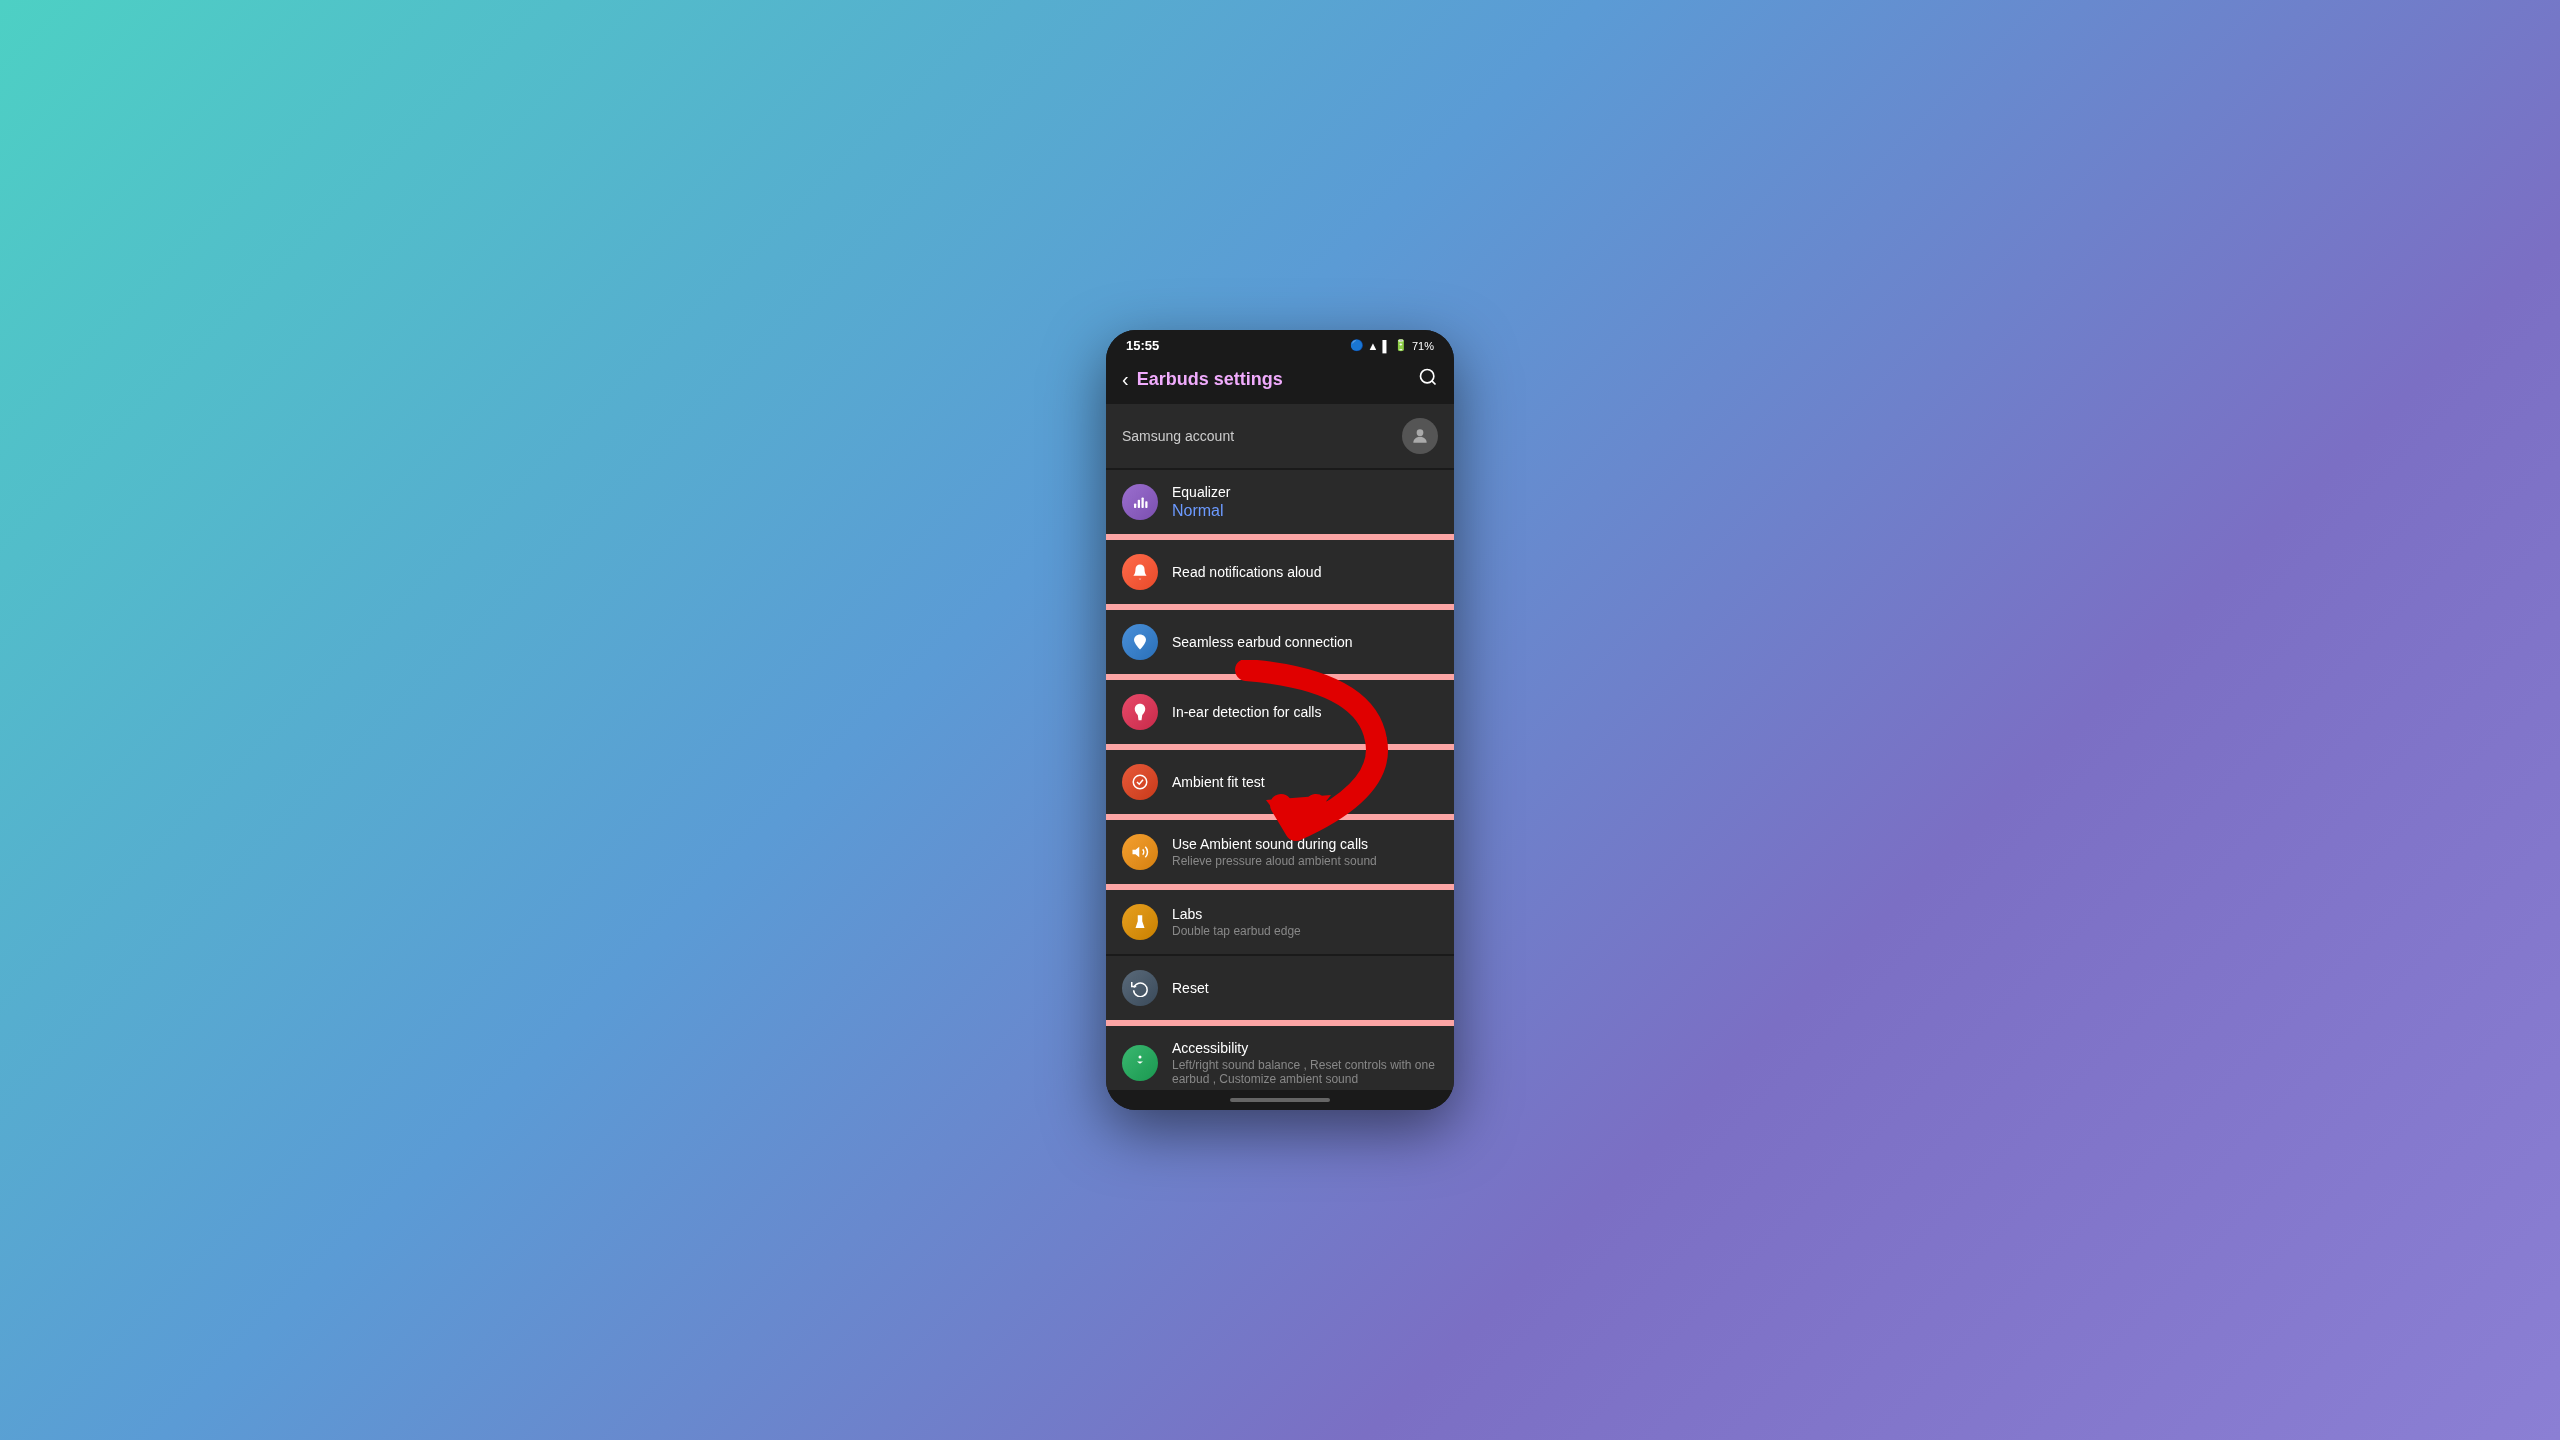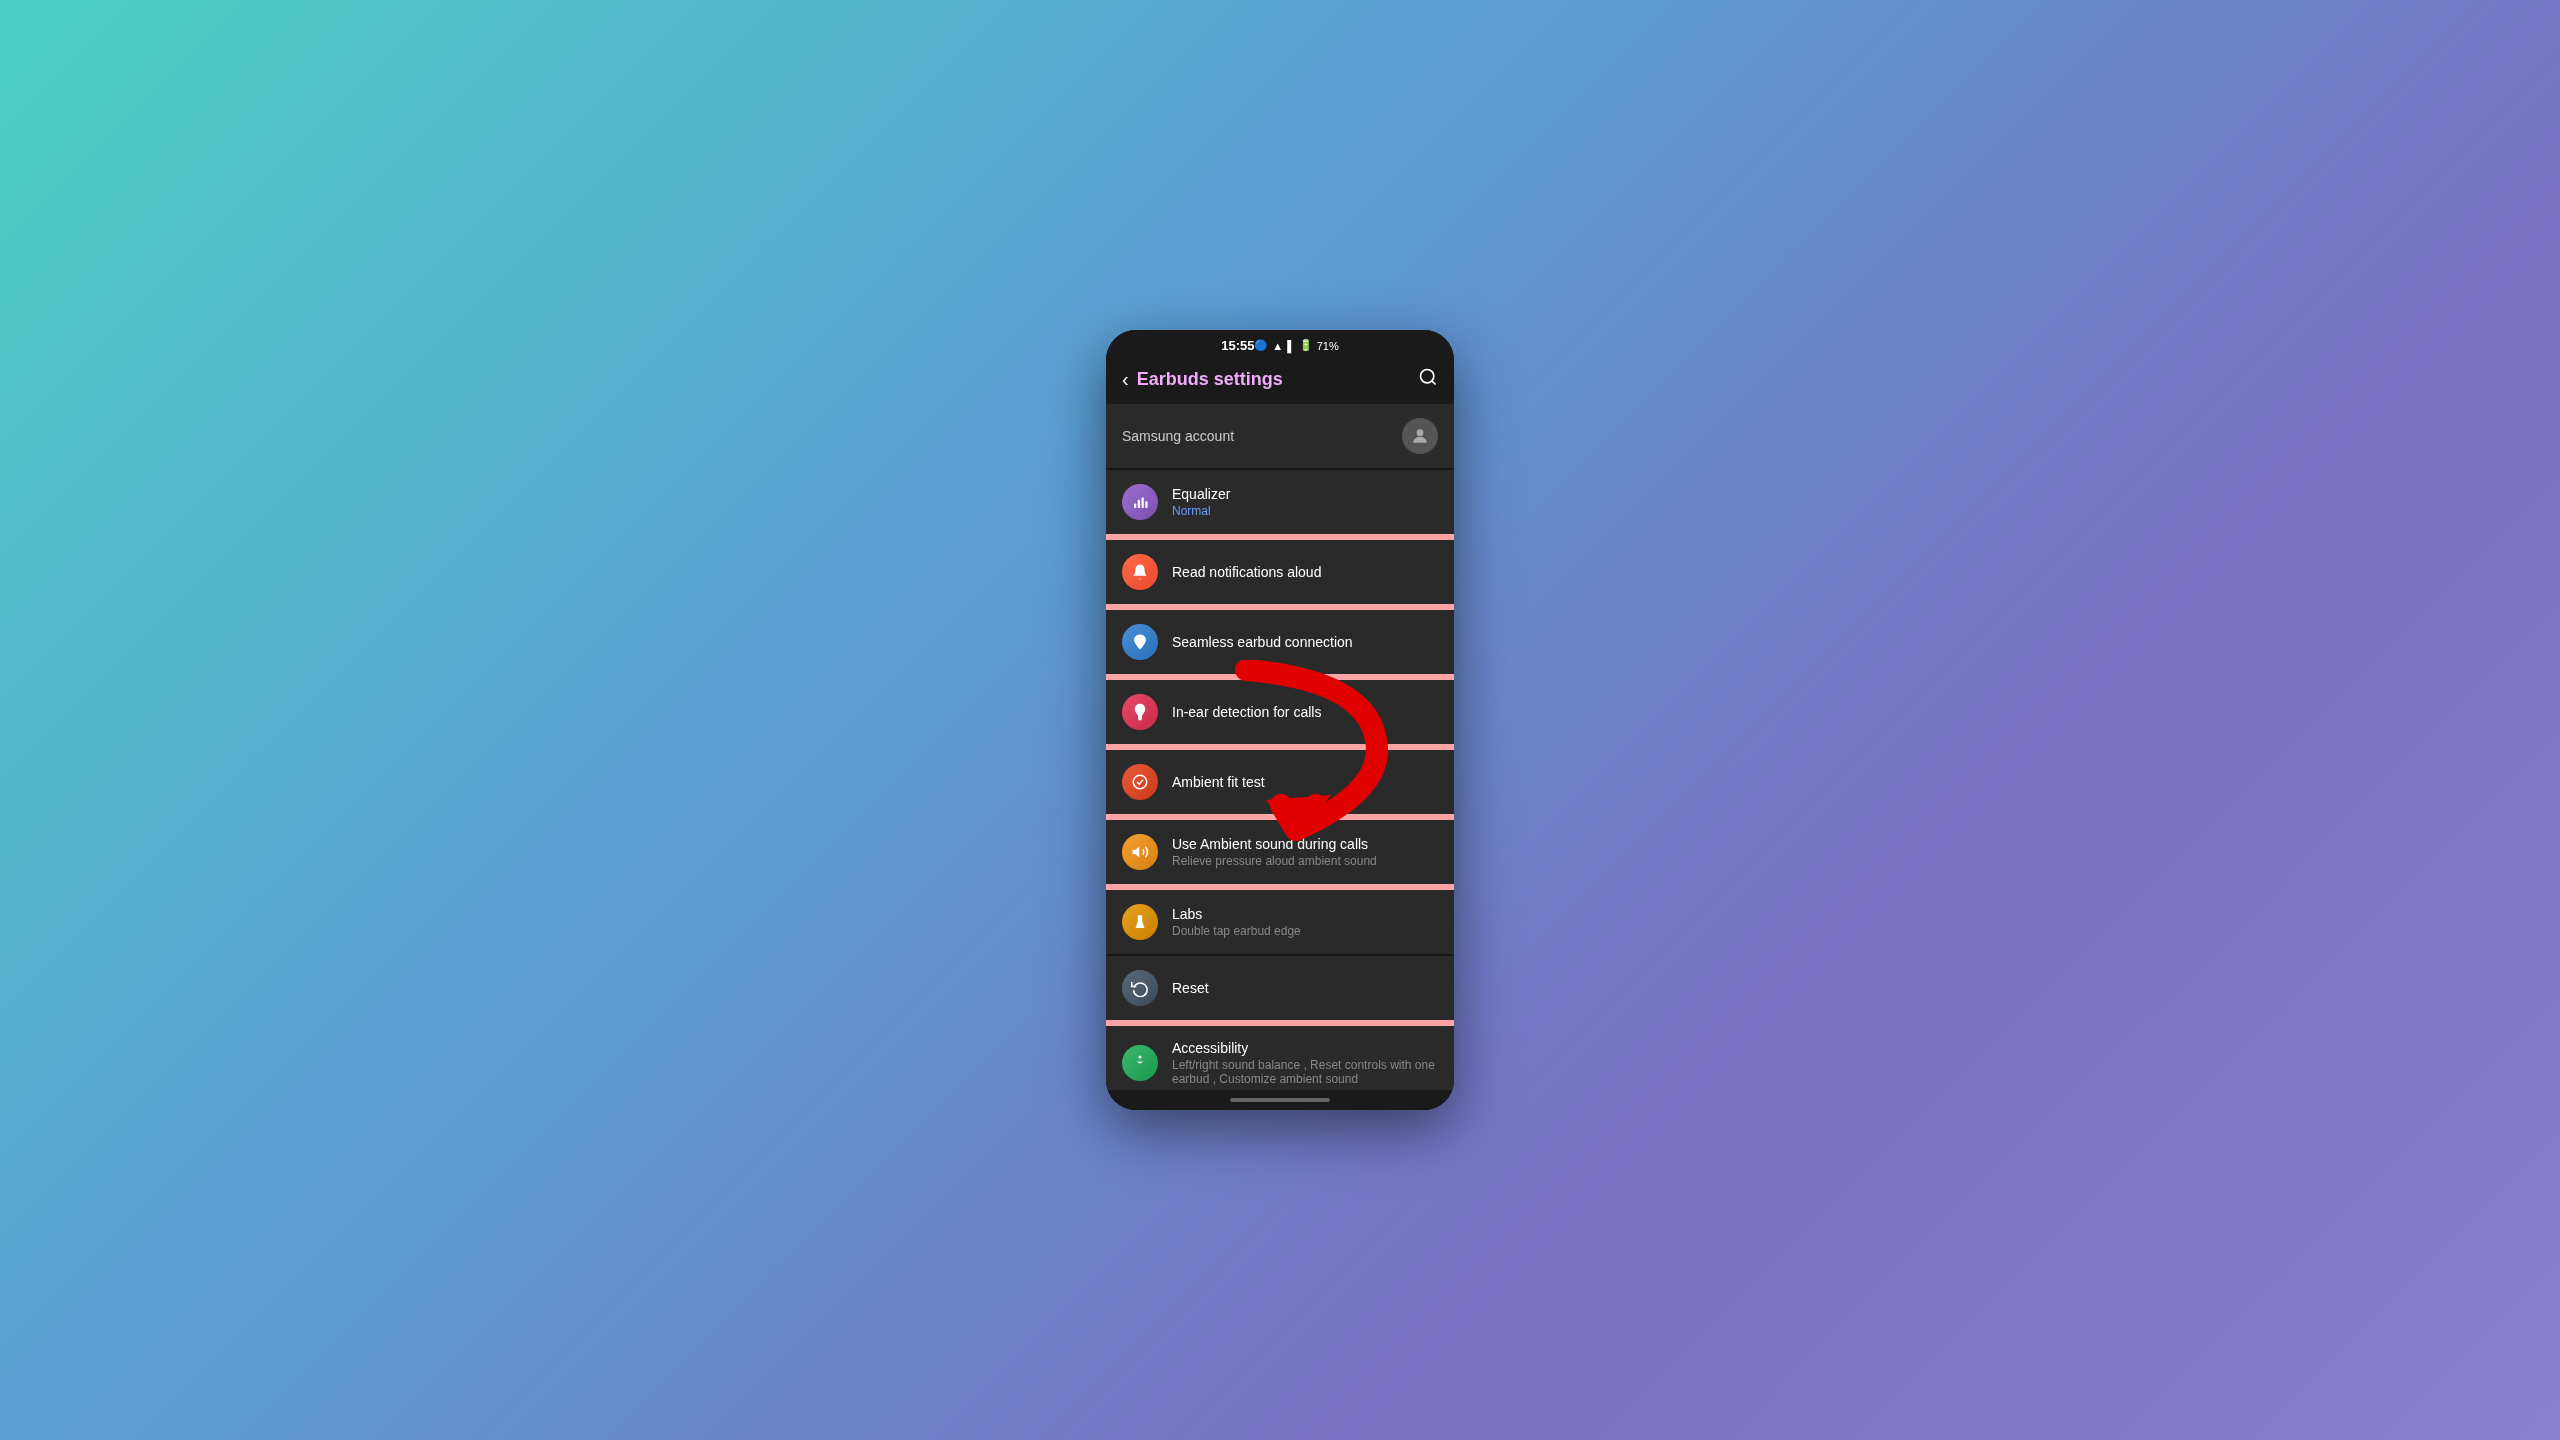--- a/index.html
+++ b/index.html
@@ -23,21 +23,21 @@
       display: flex;
       flex-direction: column;
       position: relative;
       box-shadow: 0 20px 60px rgba(0,0,0,0.5);
     }
 
     
     .status-bar {
       background: #1a1a1a;
       display: flex;
-      justify-content: center;
+      justify-content: space-between;
       align-items: center;
       padding: 8px 20px 4px;
       flex-shrink: 0;
     }
 
     .status-time {
       color: #fff;
       font-size: 13px;
       font-weight: 600;
     }
@@ -168,21 +168,21 @@
     }
 
     .item-title {
       color: #fff;
       font-size: 14px;
       font-weight: 400;
     }
 
     .item-subtitle {
       color: #6c9aff;
-      font-size: 12px;
+      font-size: 16px;
       margin-top: 2px;
     }
 
     .item-subtitle-gray {
       color: #888;
       font-size: 12px;
       margin-top: 2px;
     }
 
     

